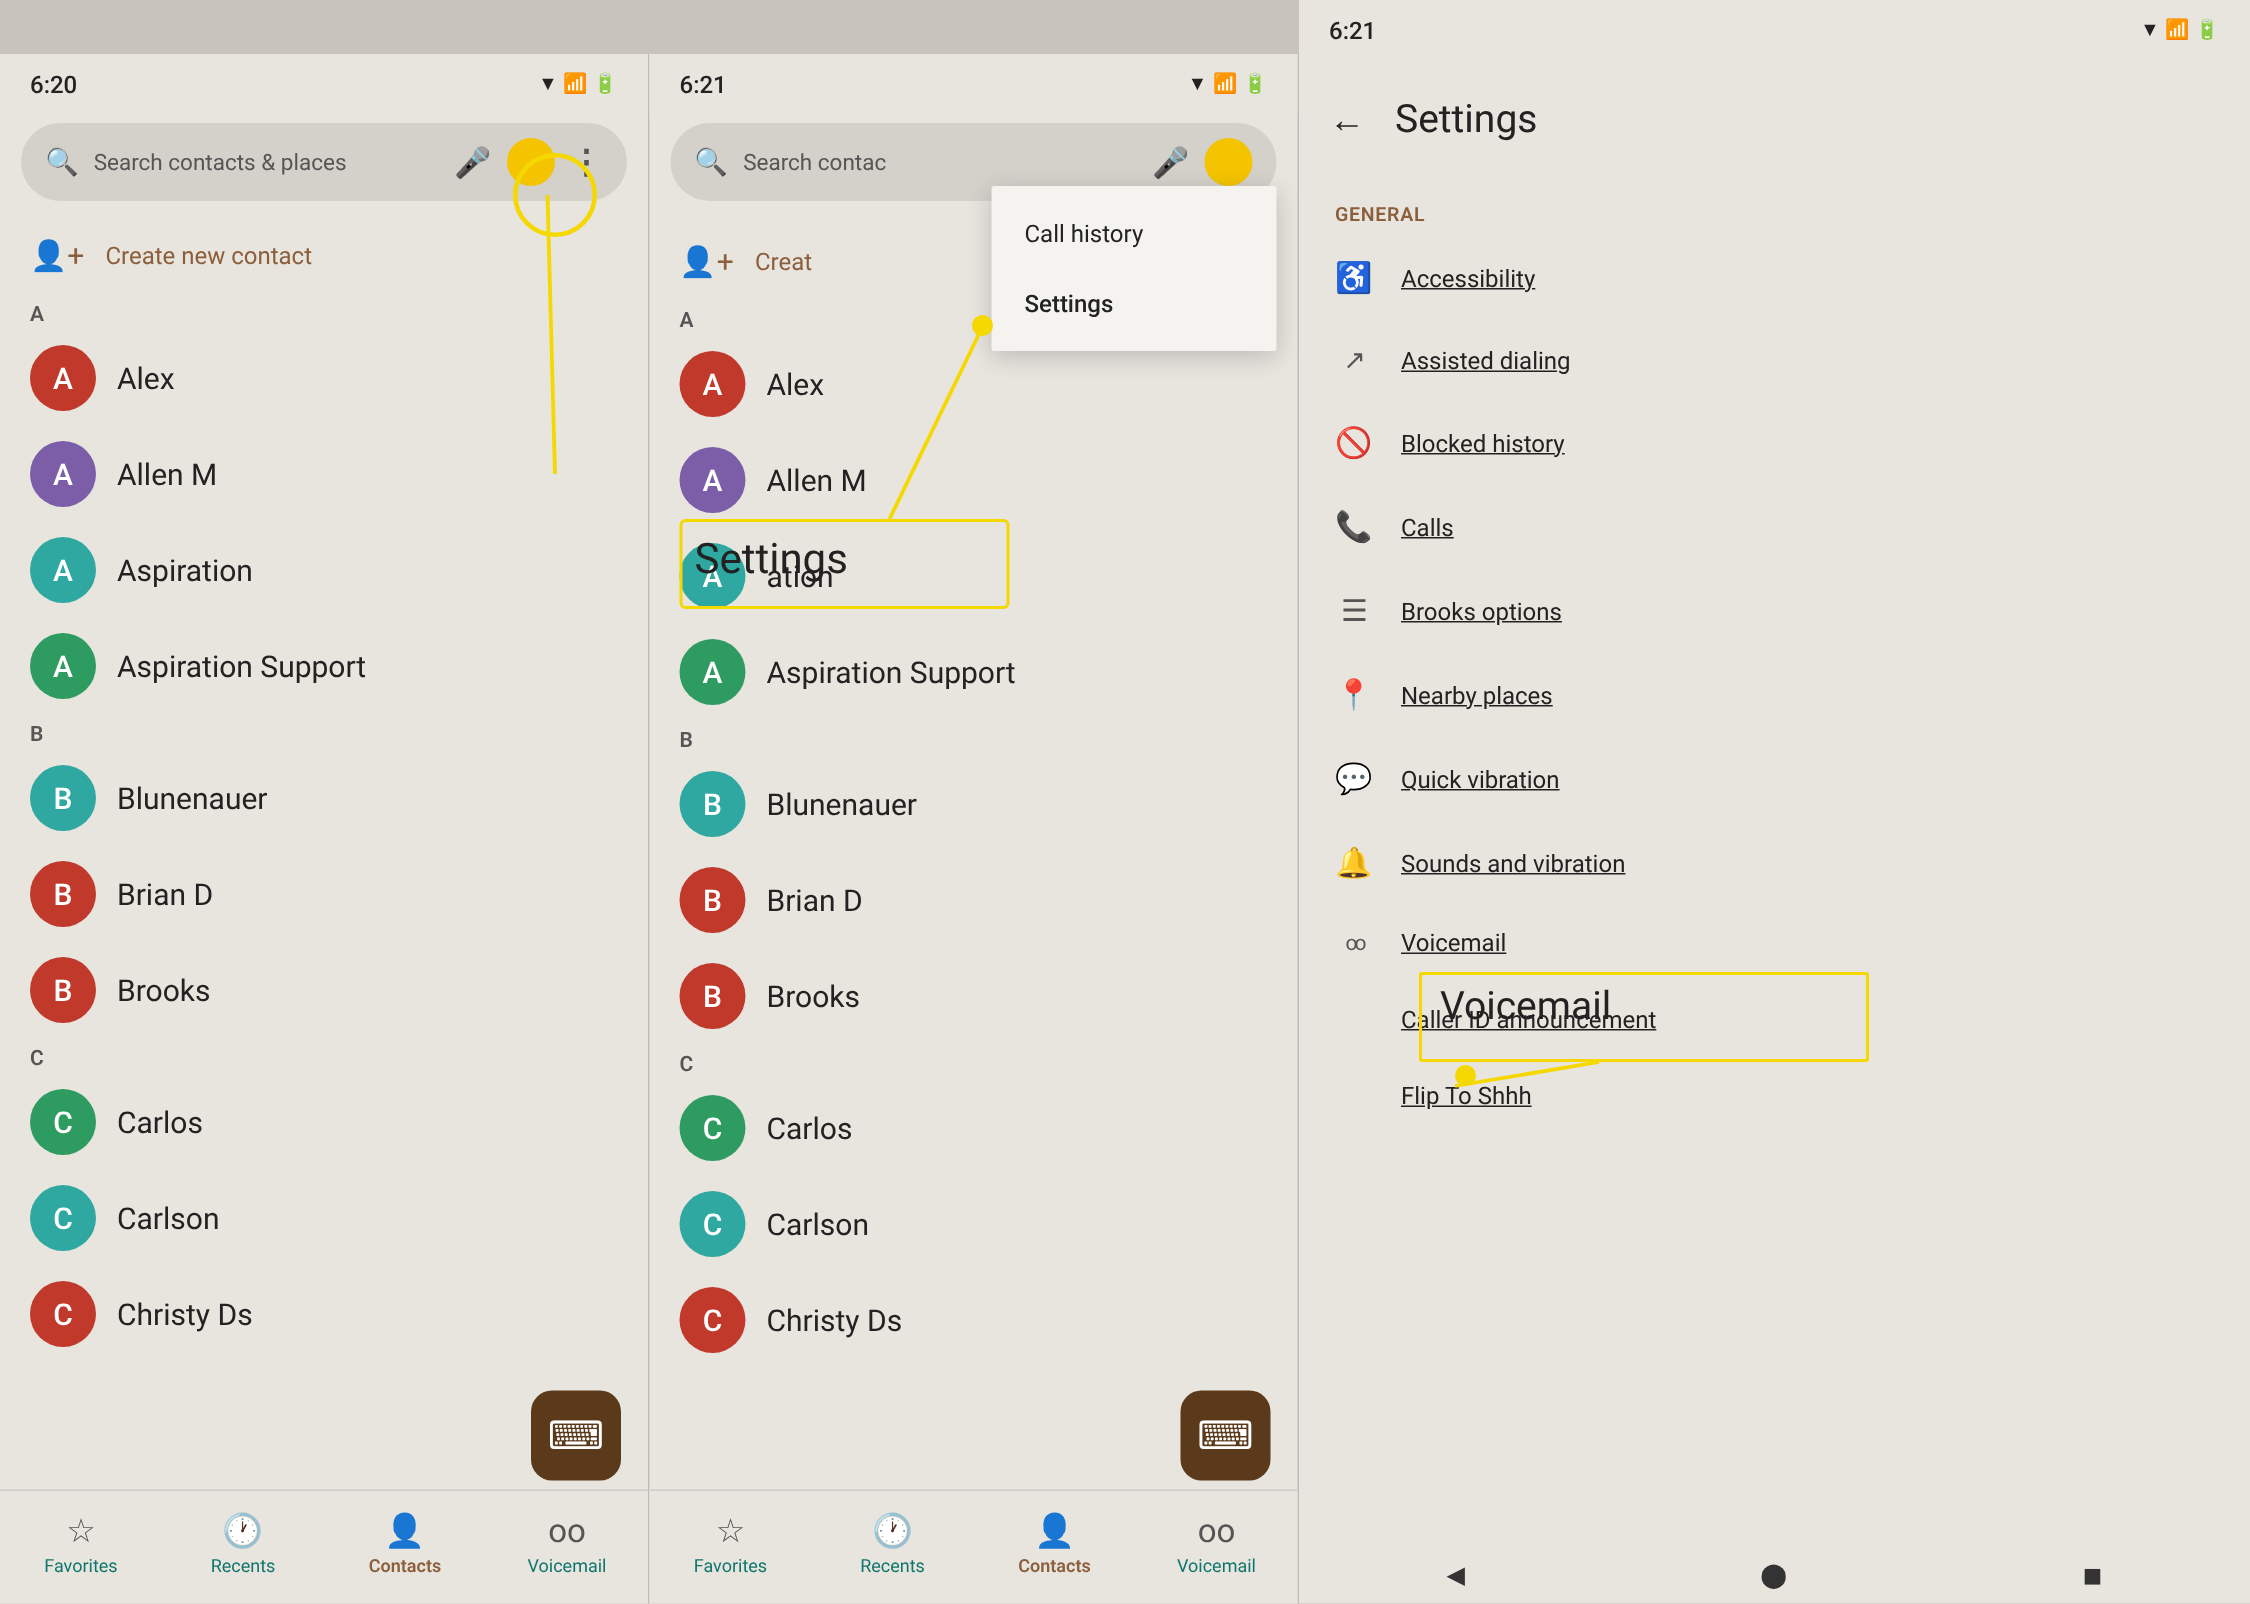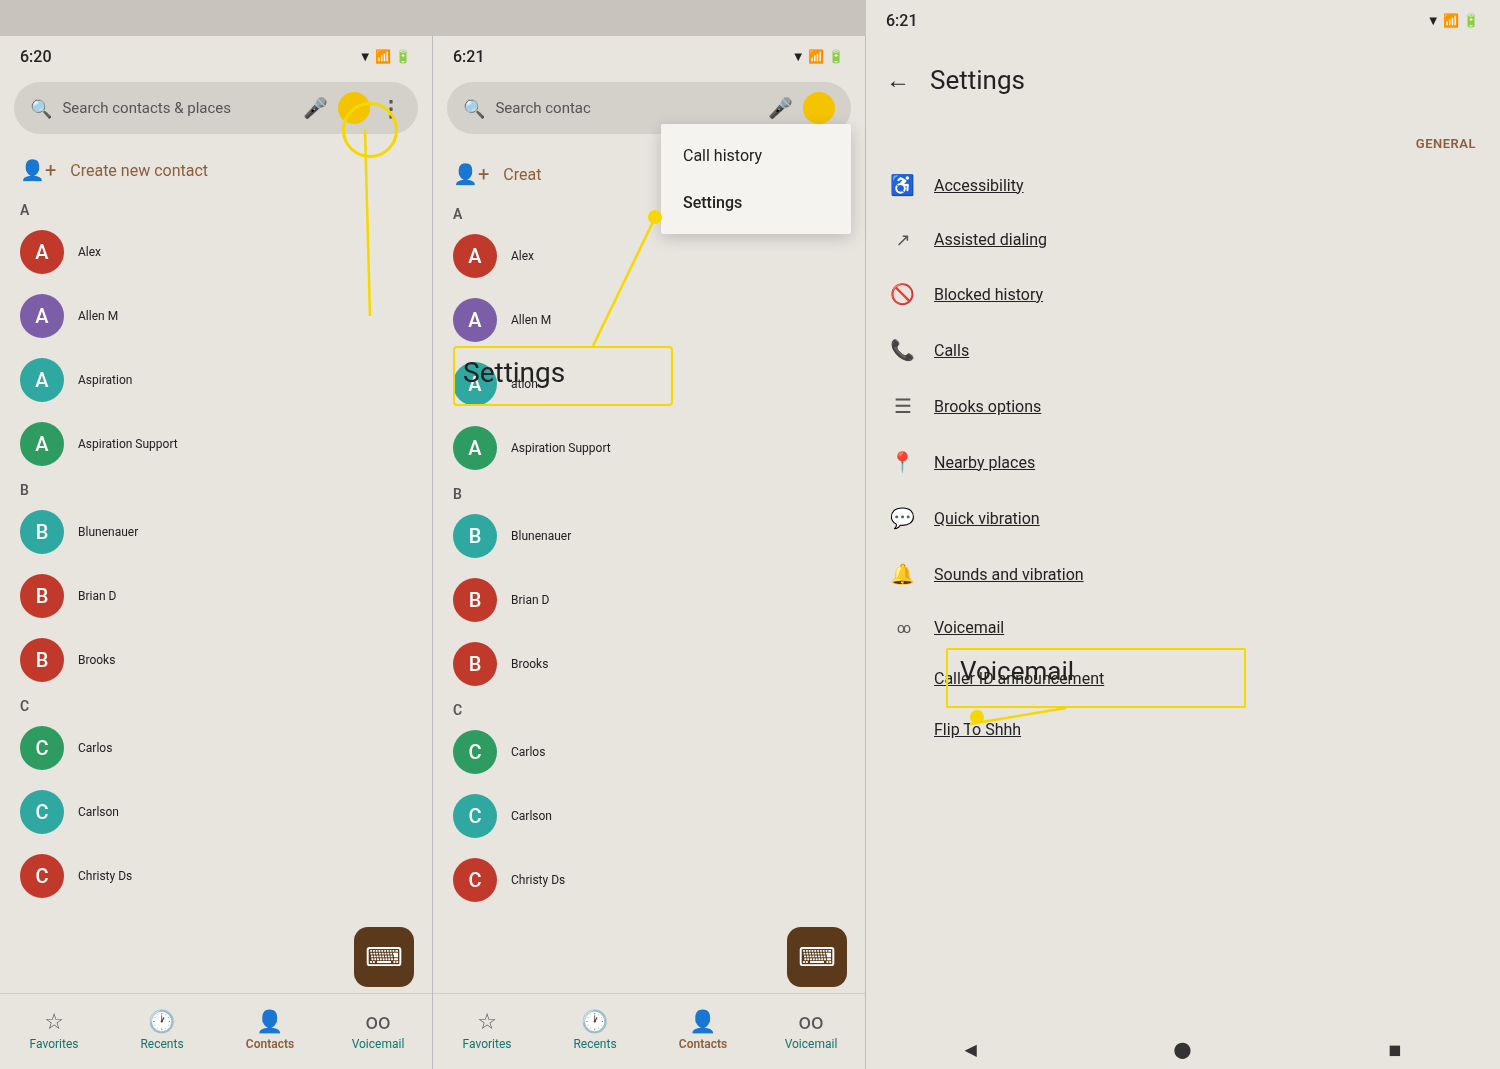--- a/index.html
+++ b/index.html
@@ -130,21 +130,21 @@
       height: 44px;
       border-radius: 50%;
       display: flex;
       align-items: center;
       justify-content: center;
       font-size: 20px;
       color: #fff;
       font-weight: 500;
     }
     .contact-name {
-      font-size: 12px;
+      font-size: 20px;
       color: #222;
     }
 
     
     .av-red { background: #c0392b; }
     .av-purple { background: #7B5EA7; }
     .av-teal { background: #2ea8a0; }
     .av-green { background: #2e9c60; }
 
     
@@ -268,21 +268,20 @@
       font-size: 26px;
       font-weight: 400;
       color: #222;
     }
     .settings-section-label {
       font-size: 13px;
       font-weight: 600;
       color: #8B5E3C;
       padding: 16px 24px 6px 24px;
       letter-spacing: 0.5px;
-      text-align: right;
     }
     .settings-item {
       display: flex;
       align-items: center;
       gap: 18px;
       padding: 16px 24px;
       cursor: pointer;
     }
     .settings-item-icon {
       font-size: 20px;

